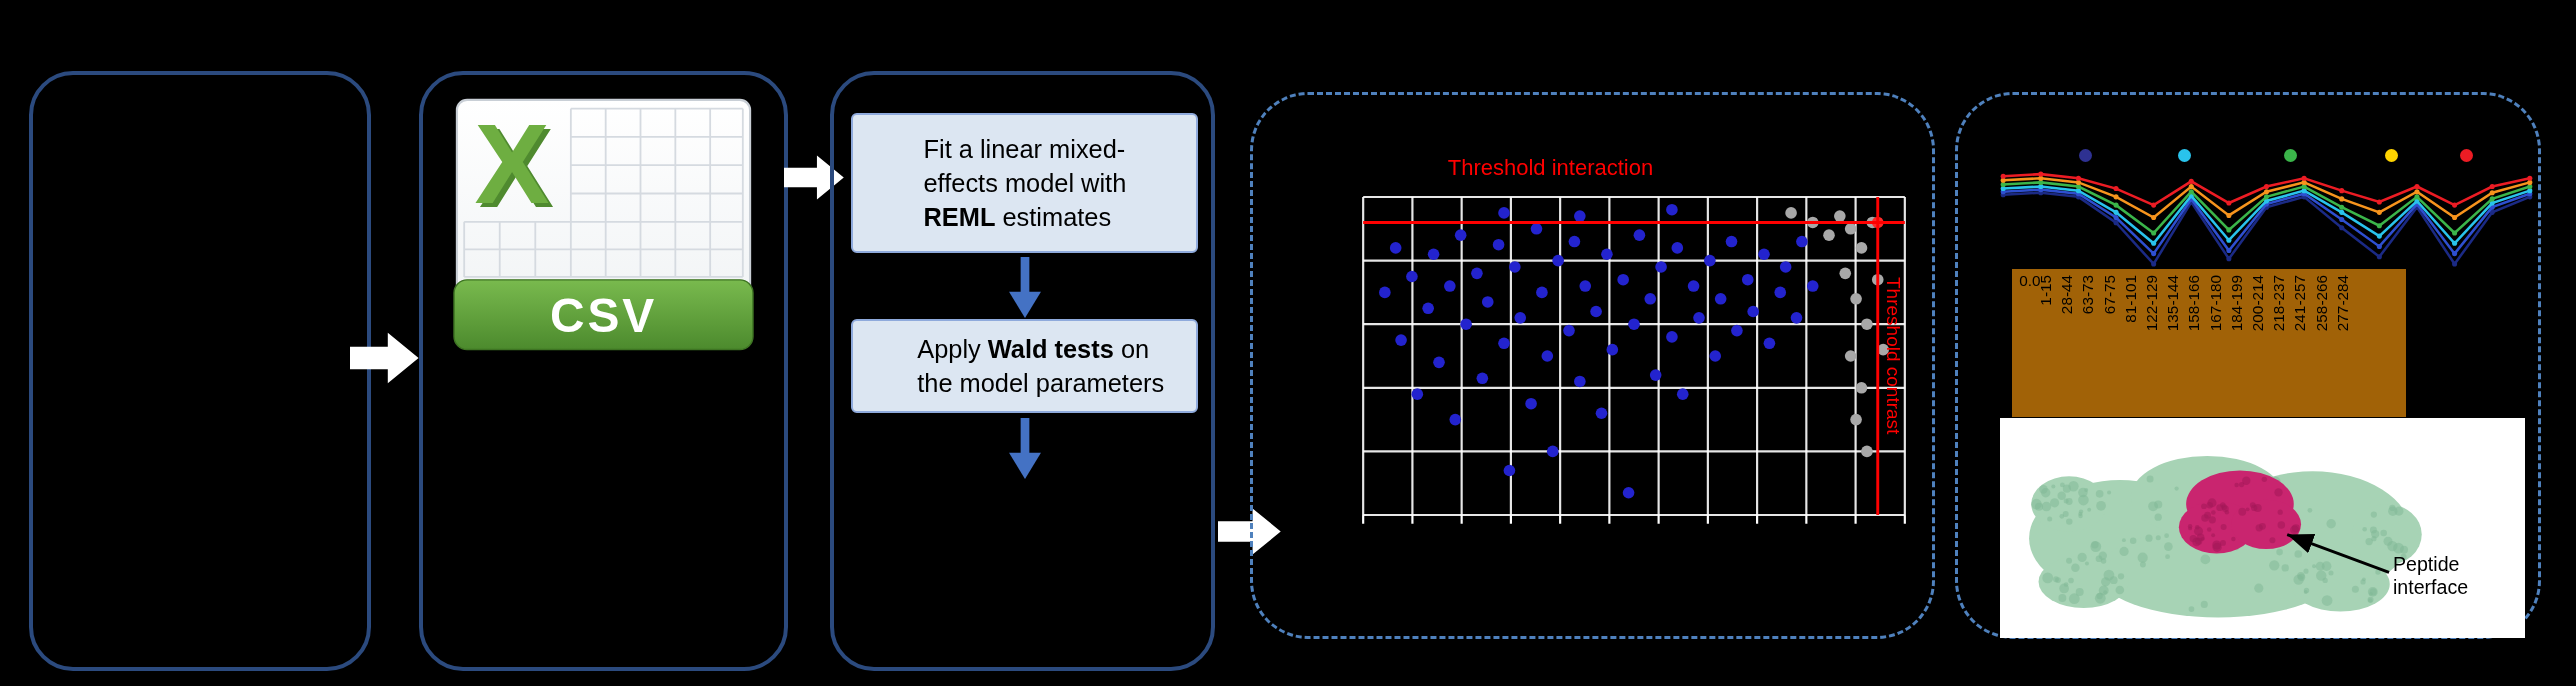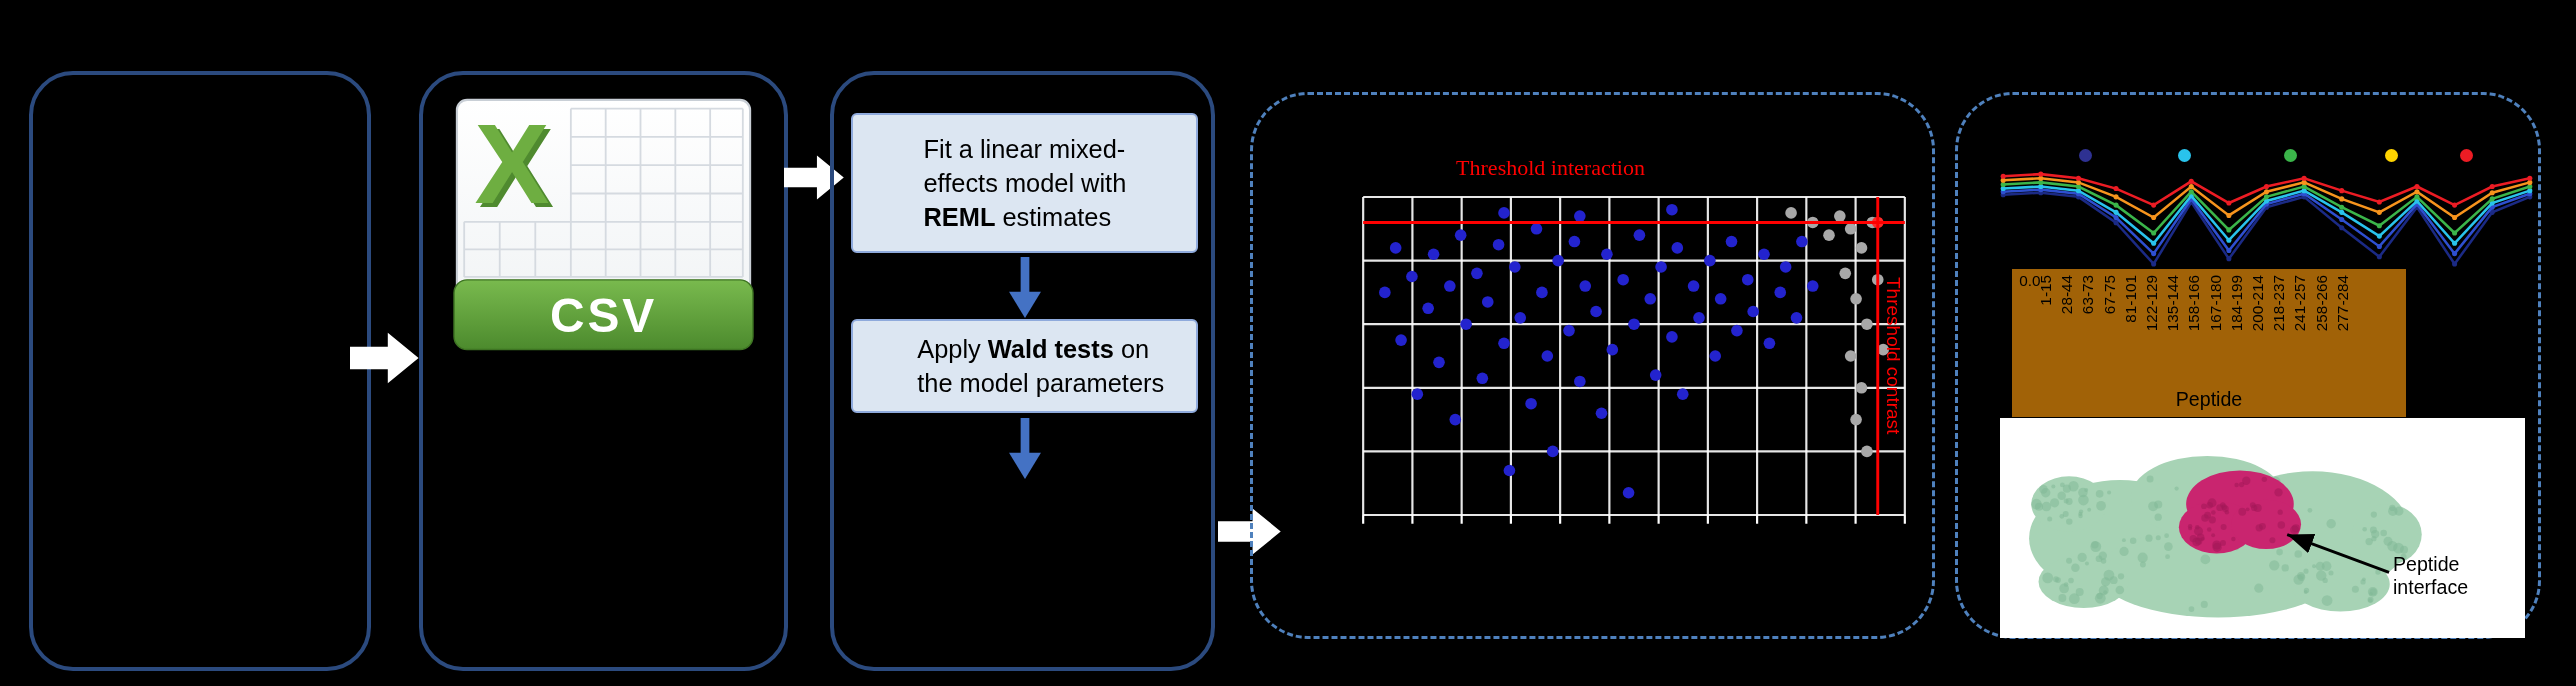--- a/index.html
+++ b/index.html
@@ -27,21 +27,21 @@
             border:2.2px solid var(--box_border,#8FAADC);border-radius:5.8px;
             display:flex;align-items:center;justify-content:center;text-align:left;
             color:#000;font-size:25.4px;line-height:34px;padding:5.8px 4.4px;box-sizing:border-box;}
   #step-box-1{top:38px;height:140px;}
   #step-box-2{top:244px;height:94px;padding-left:36px;}
   #step-box-3{top:407px;height:140px;}
   .down-arrow{position:absolute;left:175px;width:32px;height:61px;}
   .down-arrow rect,.down-arrow polygon{fill:var(--step_arrow,#4472C4);}
 
   #scatter-title{position:absolute;left:116px;top:60px;width:363px;text-align:center;
-                 color:var(--threshold,#F00);font-size:22px;font-family:Liberation Serif, serif;}
+                 color:var(--threshold,#F00);font-size:22px;}
   #scatter-svg{position:absolute;left:110px;top:102px;width:542px;height:334px;overflow:visible;}
   #scatter-side{position:absolute;left:629px;top:182px;height:276px;color:var(--threshold,#F00);
                 font-size:19px;writing-mode:vertical-rl;}
 
   .legend-dot{position:absolute;top:54px;width:13px;height:13px;border-radius:50%;}
   #uptake-svg{position:absolute;left:35px;top:65px;width:547px;height:115px;}
 
   #stats-box{position:absolute;left:42px;top:174px;width:394px;height:148px;background:#a16207;margin-left:12px;}
   #stats-ytick{position:absolute;left:7.3px;top:2.9px;font-size:15.3px;color:#000;}
   #pep-row{position:absolute;left:25px;right:54px;top:5.8px;height:110px;
@@ -366,21 +366,20 @@
           <span class="pep">135-144</span>
           <span class="pep">158-166</span>
           <span class="pep">167-180</span>
           <span class="pep">184-199</span>
           <span class="pep">200-214</span>
           <span class="pep">218-237</span>
           <span class="pep">241-257</span>
           <span class="pep">258-266</span>
           <span class="pep">277-284</span>
         </div>
-      <div id="pep-xlabel">Peptide</div>
     </div>
 
     <div id="protein-box">
       <svg id="protein-svg" viewBox="0 0 722 302">
         <defs>
           <marker id="ah" markerWidth="12" markerHeight="10" refX="9" refY="3.5" orient="auto" markerUnits="strokeWidth">
             <path d="M0,0 L9,3.5 L0,7 Z" fill="#000"></path>
           </marker>
         </defs>
         <g id="protein-base" fill="#A7D3B5">

